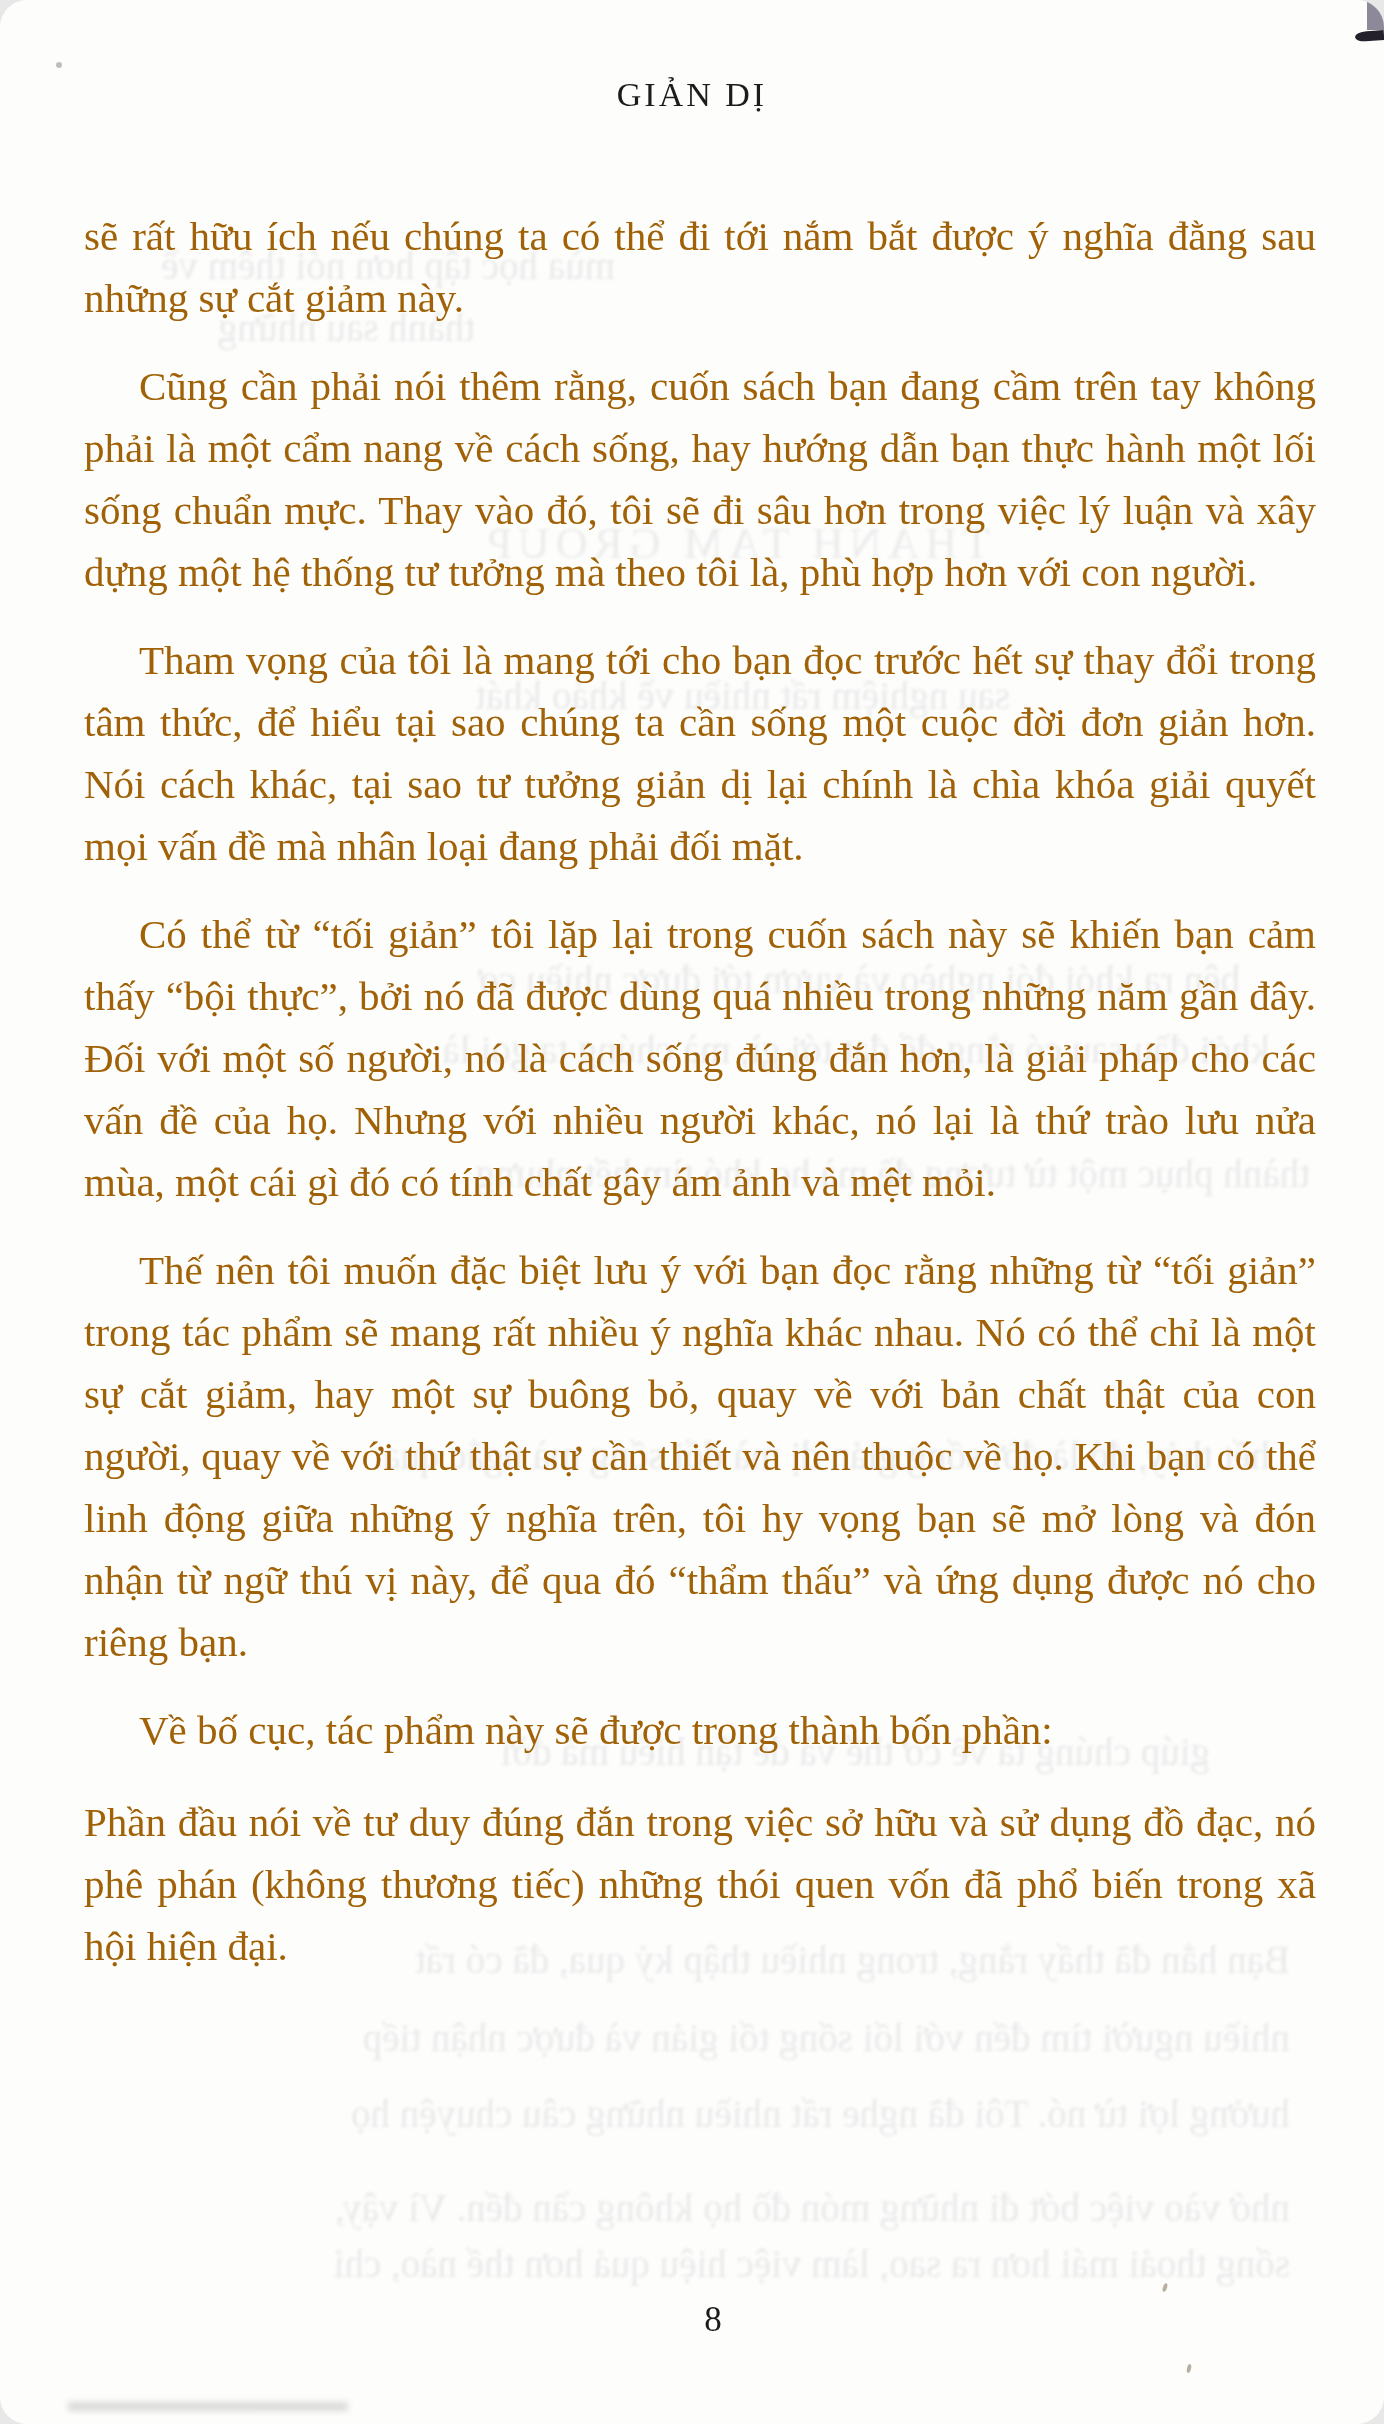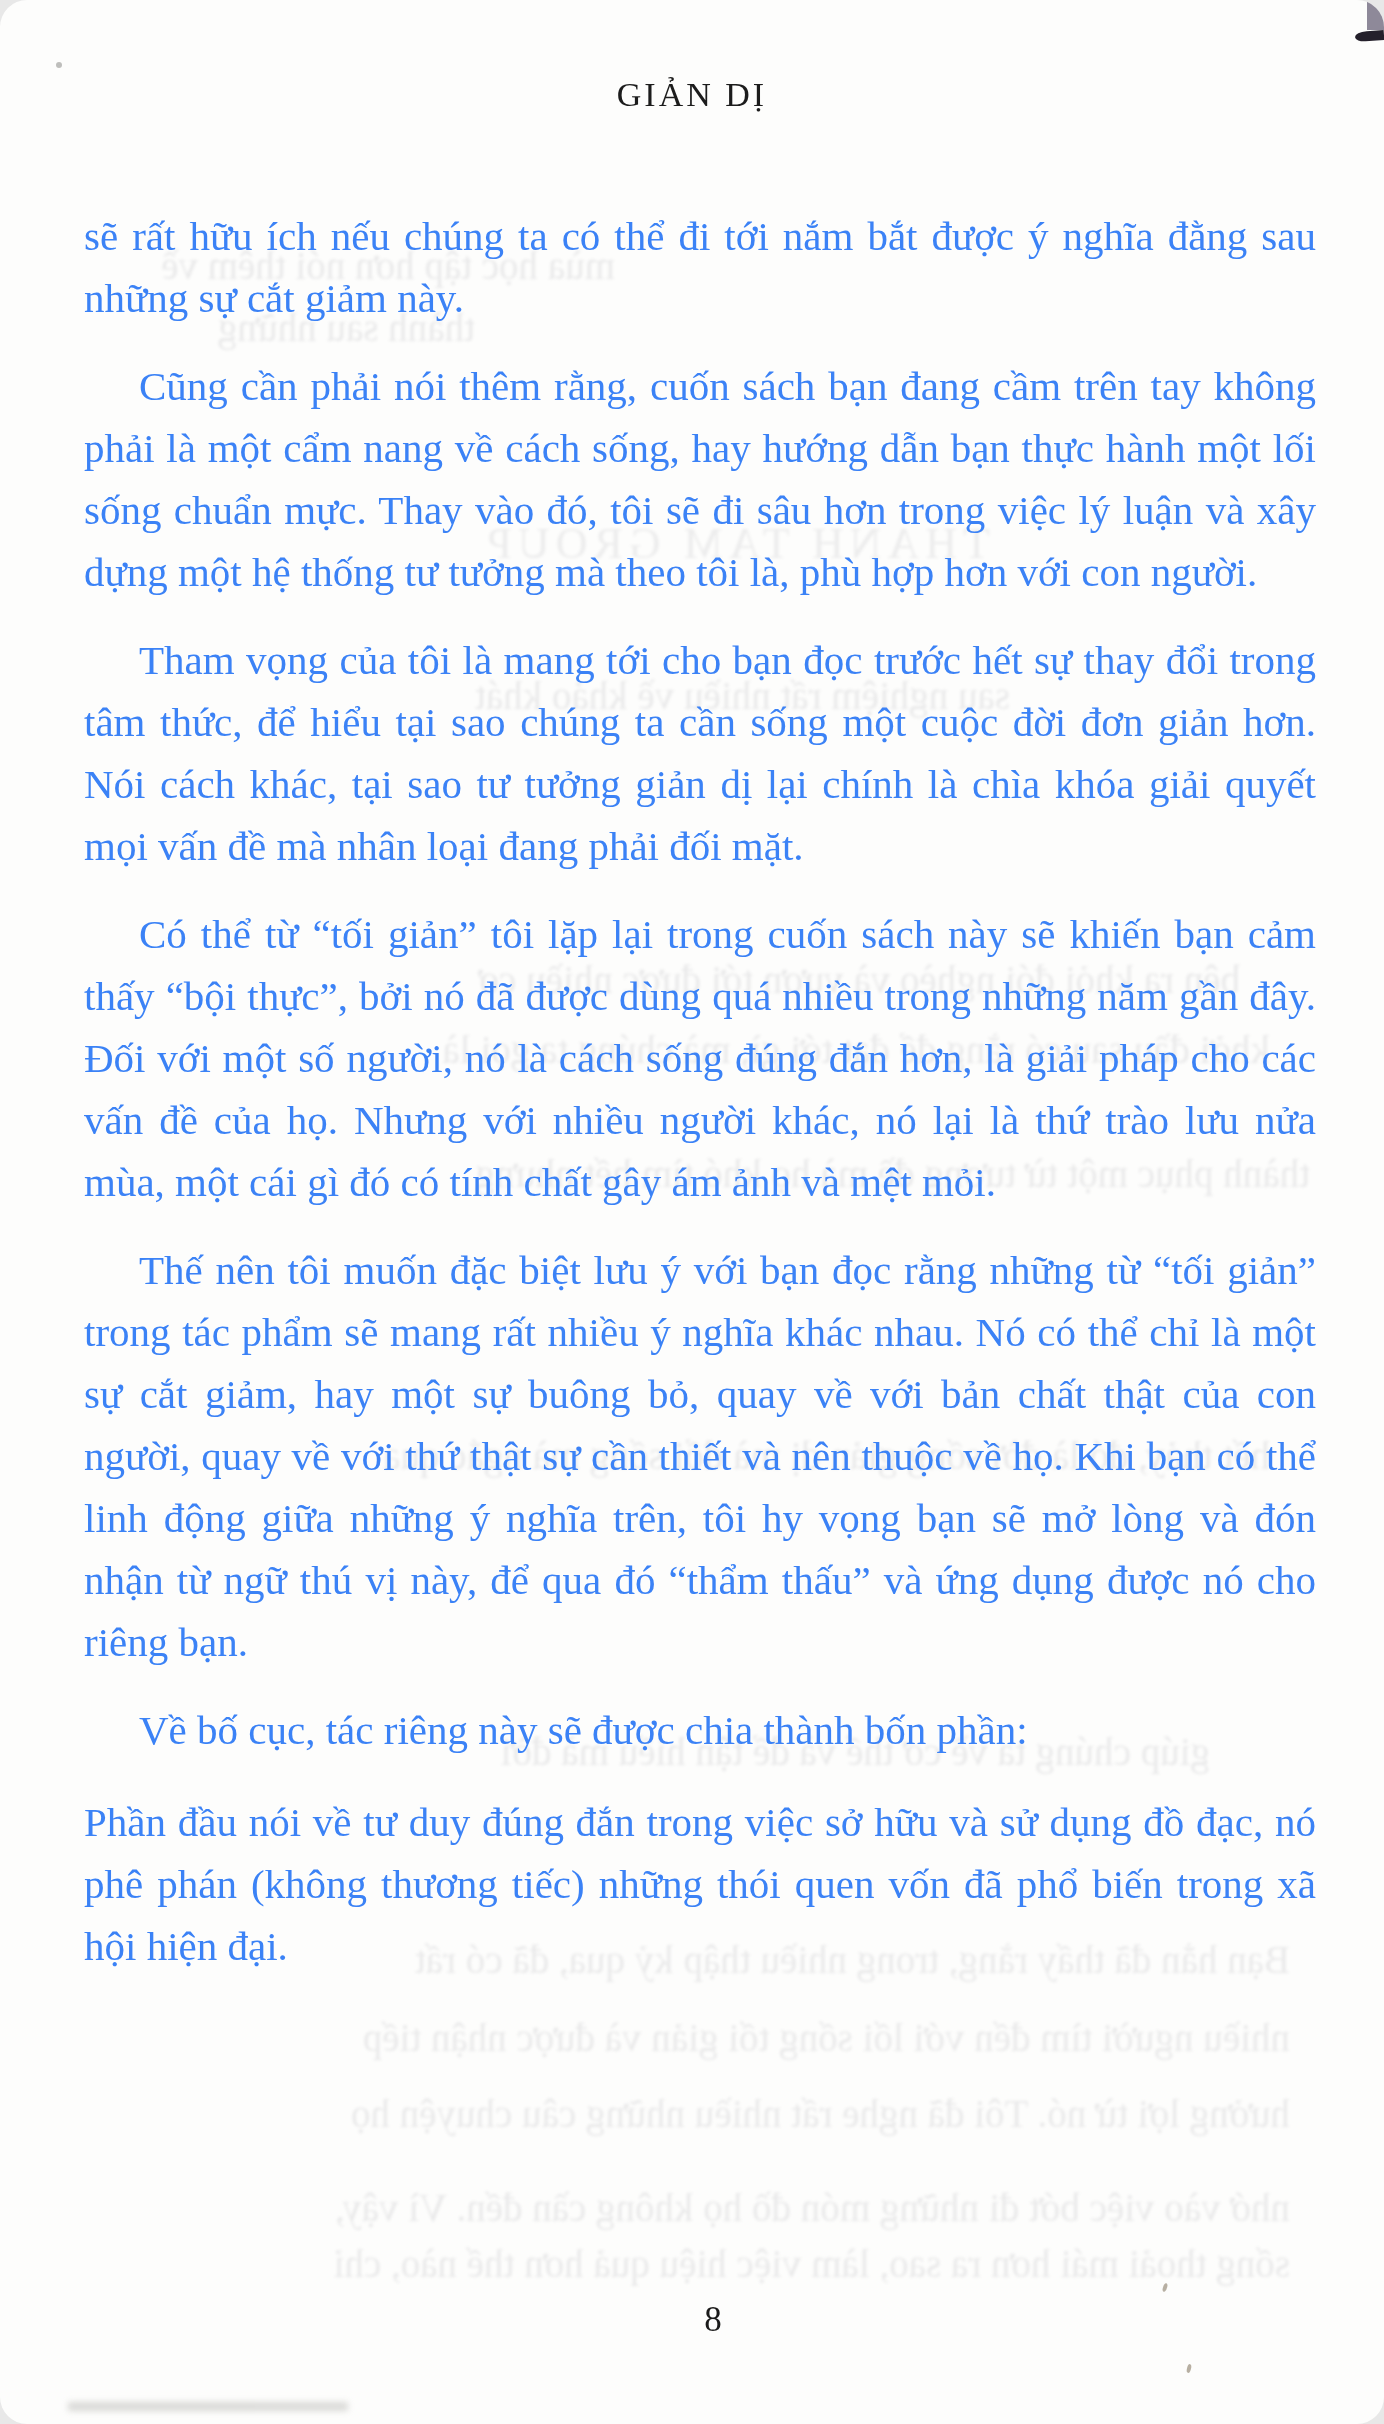--- a/index.html
+++ b/index.html
@@ -33,21 +33,21 @@
     position: absolute;
     top: 205px;
     left: 84px;
     width: 1232px;
   }
   .text-column p {
     margin: 0;
     font-size: 41px;
     line-height: 62px;
     text-align: justify;
-    color: #3b82f6;
+    color: #a16207;
   }
   .text-column p + p { margin-top: 26px; }
   .p-indent { text-indent: 55px; }
   .p-italic {
     margin-left: 48px;
     margin-top: 30px !important;
     text-indent: 0;
   }
   
   .folio {
@@ -135,21 +135,21 @@
   </div>
 
   <div class="running-head">GIẢN DỊ</div>
 
   <div class="text-column">
     <p>sẽ rất hữu ích nếu chúng ta có thể đi tới nắm bắt được ý nghĩa đằng sau những sự cắt giảm này.</p>
     <p class="p-indent">Cũng cần phải nói thêm rằng, cuốn sách bạn đang cầm trên tay không phải là một cẩm nang về cách sống, hay hướng dẫn bạn thực hành một lối sống chuẩn mực. Thay vào đó, tôi sẽ đi sâu hơn trong việc lý luận và xây dựng một hệ thống tư tưởng mà theo tôi là, phù hợp hơn với con người.</p>
     <p class="p-indent">Tham vọng của tôi là mang tới cho bạn đọc trước hết sự thay đổi trong tâm thức, để hiểu tại sao chúng ta cần sống một cuộc đời đơn giản hơn. Nói cách khác, tại sao tư tưởng giản dị lại chính là chìa khóa giải quyết mọi vấn đề mà nhân loại đang phải đối mặt.</p>
     <p class="p-indent">Có thể từ “tối giản” tôi lặp lại trong cuốn sách này sẽ khiến bạn cảm thấy “bội thực”, bởi nó đã được dùng quá nhiều trong những năm gần đây. Đối với một số người, nó là cách sống đúng đắn hơn, là giải pháp cho các vấn đề của họ. Nhưng với nhiều người khác, nó lại là thứ trào lưu nửa mùa, một cái gì đó có tính chất gây ám ảnh và mệt mỏi.</p>
     <p class="p-indent">Thế nên tôi muốn đặc biệt lưu ý với bạn đọc rằng những từ “tối giản” trong tác phẩm sẽ mang rất nhiều ý nghĩa khác nhau. Nó có thể chỉ là một sự cắt giảm, hay một sự buông bỏ, quay về với bản chất thật của con người, quay về với thứ thật sự cần thiết và nên thuộc về họ. Khi bạn có thể linh động giữa những ý nghĩa trên, tôi hy vọng bạn sẽ mở lòng và đón nhận từ ngữ thú vị này, để qua đó “thẩm thấu” và ứng dụng được nó cho riêng bạn.</p>
-    <p class="p-indent">Về bố cục, tác riêng này sẽ được chia thành bốn phần:</p>
+    <p class="p-indent">Về bố cục, tác phẩm này sẽ được trong thành bốn phần:</p>
     <p class="p-italic">Phần đầu nói về tư duy đúng đắn trong việc sở hữu và sử dụng đồ đạc, nó phê phán (không thương tiếc) những thói quen vốn đã phổ biến trong xã hội hiện đại.</p>
   </div>
 
   <div class="folio">8</div>
 
   <div class="corner-block"></div>
   <div class="corner-streak"></div>
   <div class="speck speck-a"></div>
   <div class="speck speck-b"></div>
   <div class="speck speck-c"></div>

